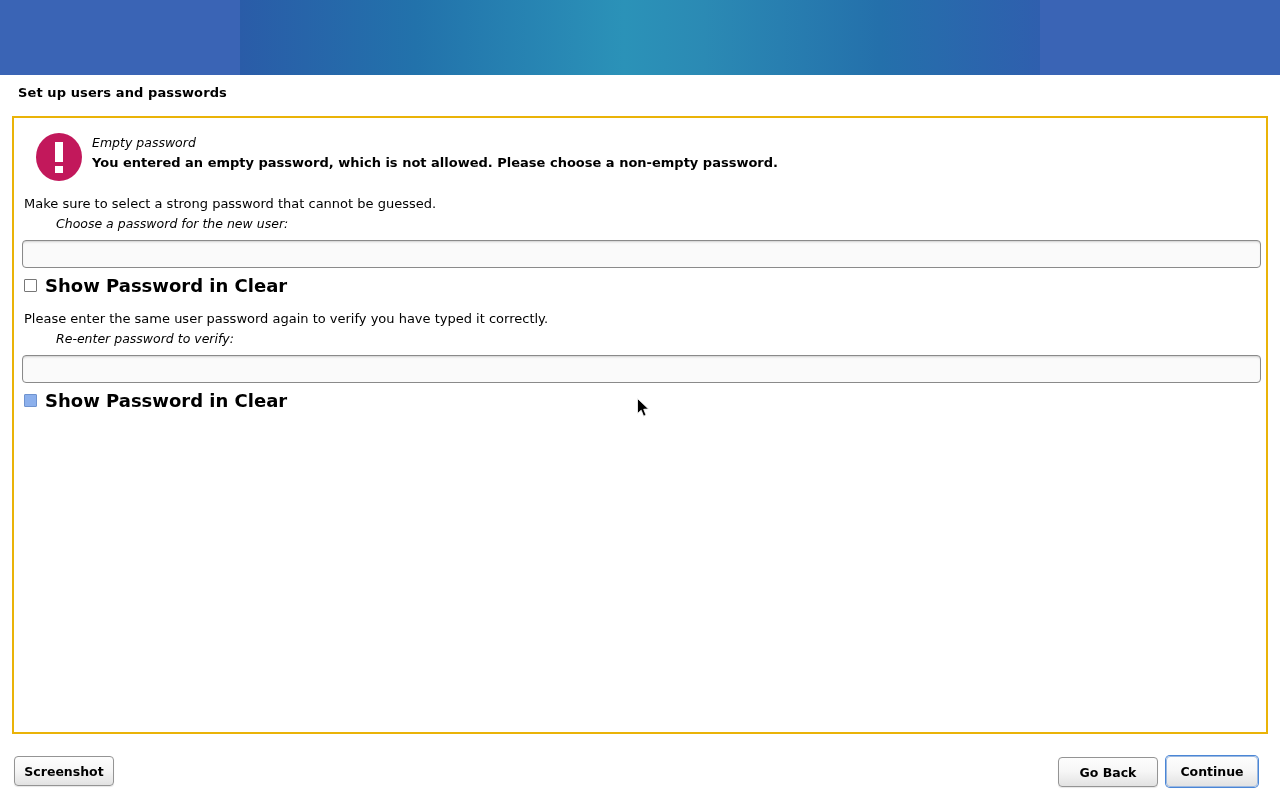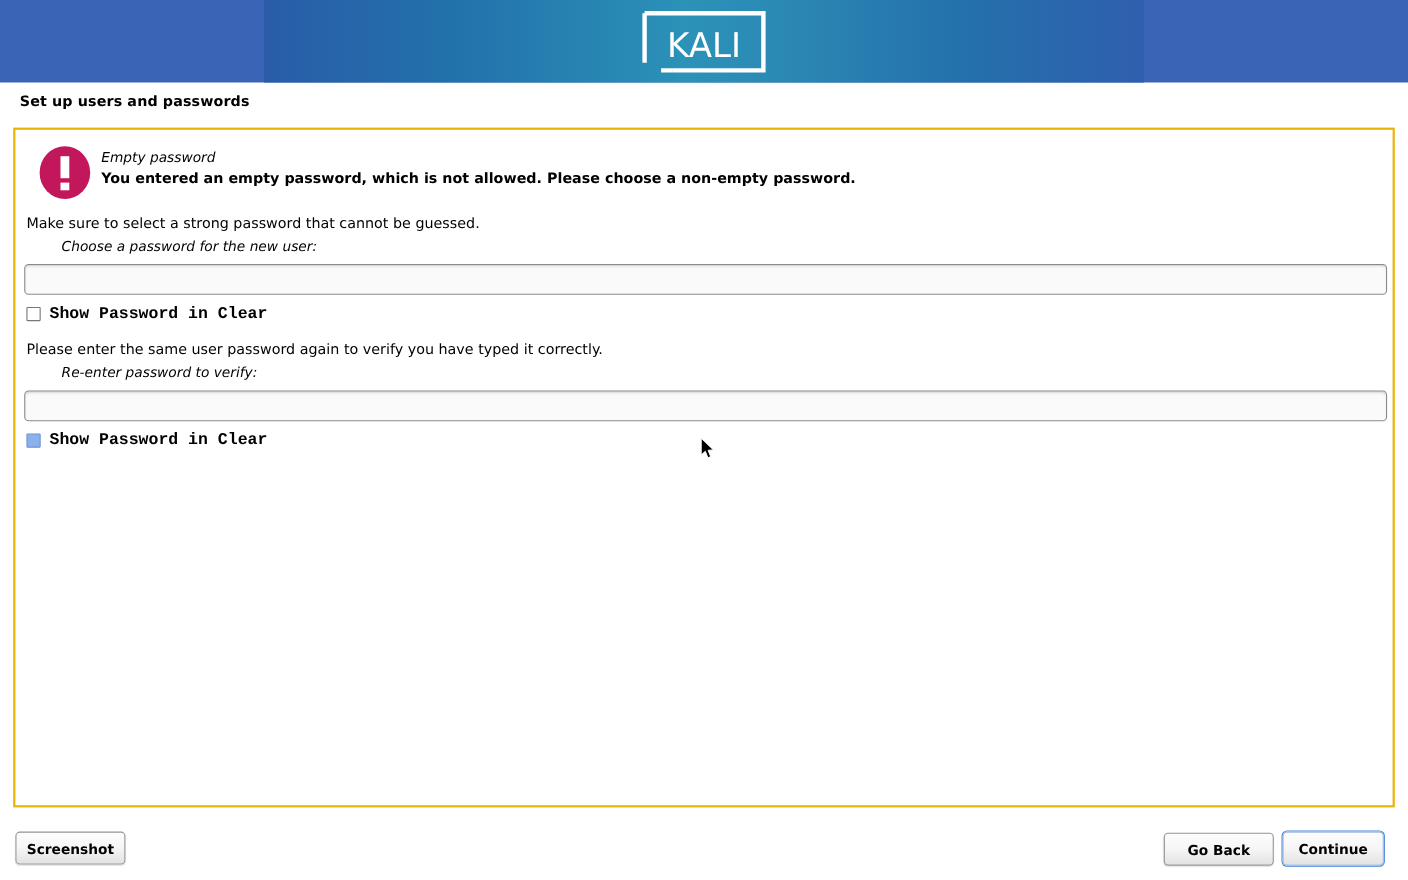--- a/index.html
+++ b/index.html
@@ -115,23 +115,22 @@
     border: 1px solid #777777;
     background: #ffffff;
     border-radius: 1px;
     flex: 0 0 auto;
   }
   .cb.focused {
     background: #8cb0ec;
     border-color: #6f93cf;
   }
   .check-label {
-    font-size: 15px; font-weight: bold; color: #000000;
+    font-size: 18px; font-weight: bold; color: #000000;
     white-space: nowrap;
-    font-family: Liberation Mono, monospace;
   }
 
   
   .btn {
     position: absolute;
     height: 30px;
     border: 1px solid #949494;
     border-radius: 4px;
     background: linear-gradient(180deg, #fdfdfd 0%, #f6f6f6 48%, #e2e2e2 100%);
     font-family: "DejaVu Sans", sans-serif;
@@ -153,29 +152,20 @@
     position: absolute; left: 637px; top: 398px;
     width: 13px; height: 20px;
     pointer-events: none;
   }
 </style>
 </head>
 <body>
 
 <div id="banner">
   <div id="banner-gradient"></div>
-  <div id="kali-logo">
-    <svg width="114" height="58" viewBox="0 0 114 58" xmlns="http://www.w3.org/2000/svg">
-
-      <path d="M3 3 H111 V55 H28" fill="none" stroke="#ffffff" stroke-width="4"></path>
-      <path d="M3 3 V48" fill="none" stroke="#ffffff" stroke-width="4"></path>
-      <path d="M18 55 H28" fill="none" stroke="#ffffff" stroke-width="4"></path>
-      <text x="57" y="43" text-anchor="middle" font-family="DejaVu Sans, sans-serif" font-size="31" fill="#ffffff" letter-spacing="0">KALI</text>
-    </svg>
-  </div>
 </div>
 
 <div id="page-title">Set up users and passwords</div>
 
 <div id="main-panel">
 
   <div id="error-block">
     <div id="error-icon">
       <div class="bang-bar"></div>
       <div class="bang-dot"></div>

